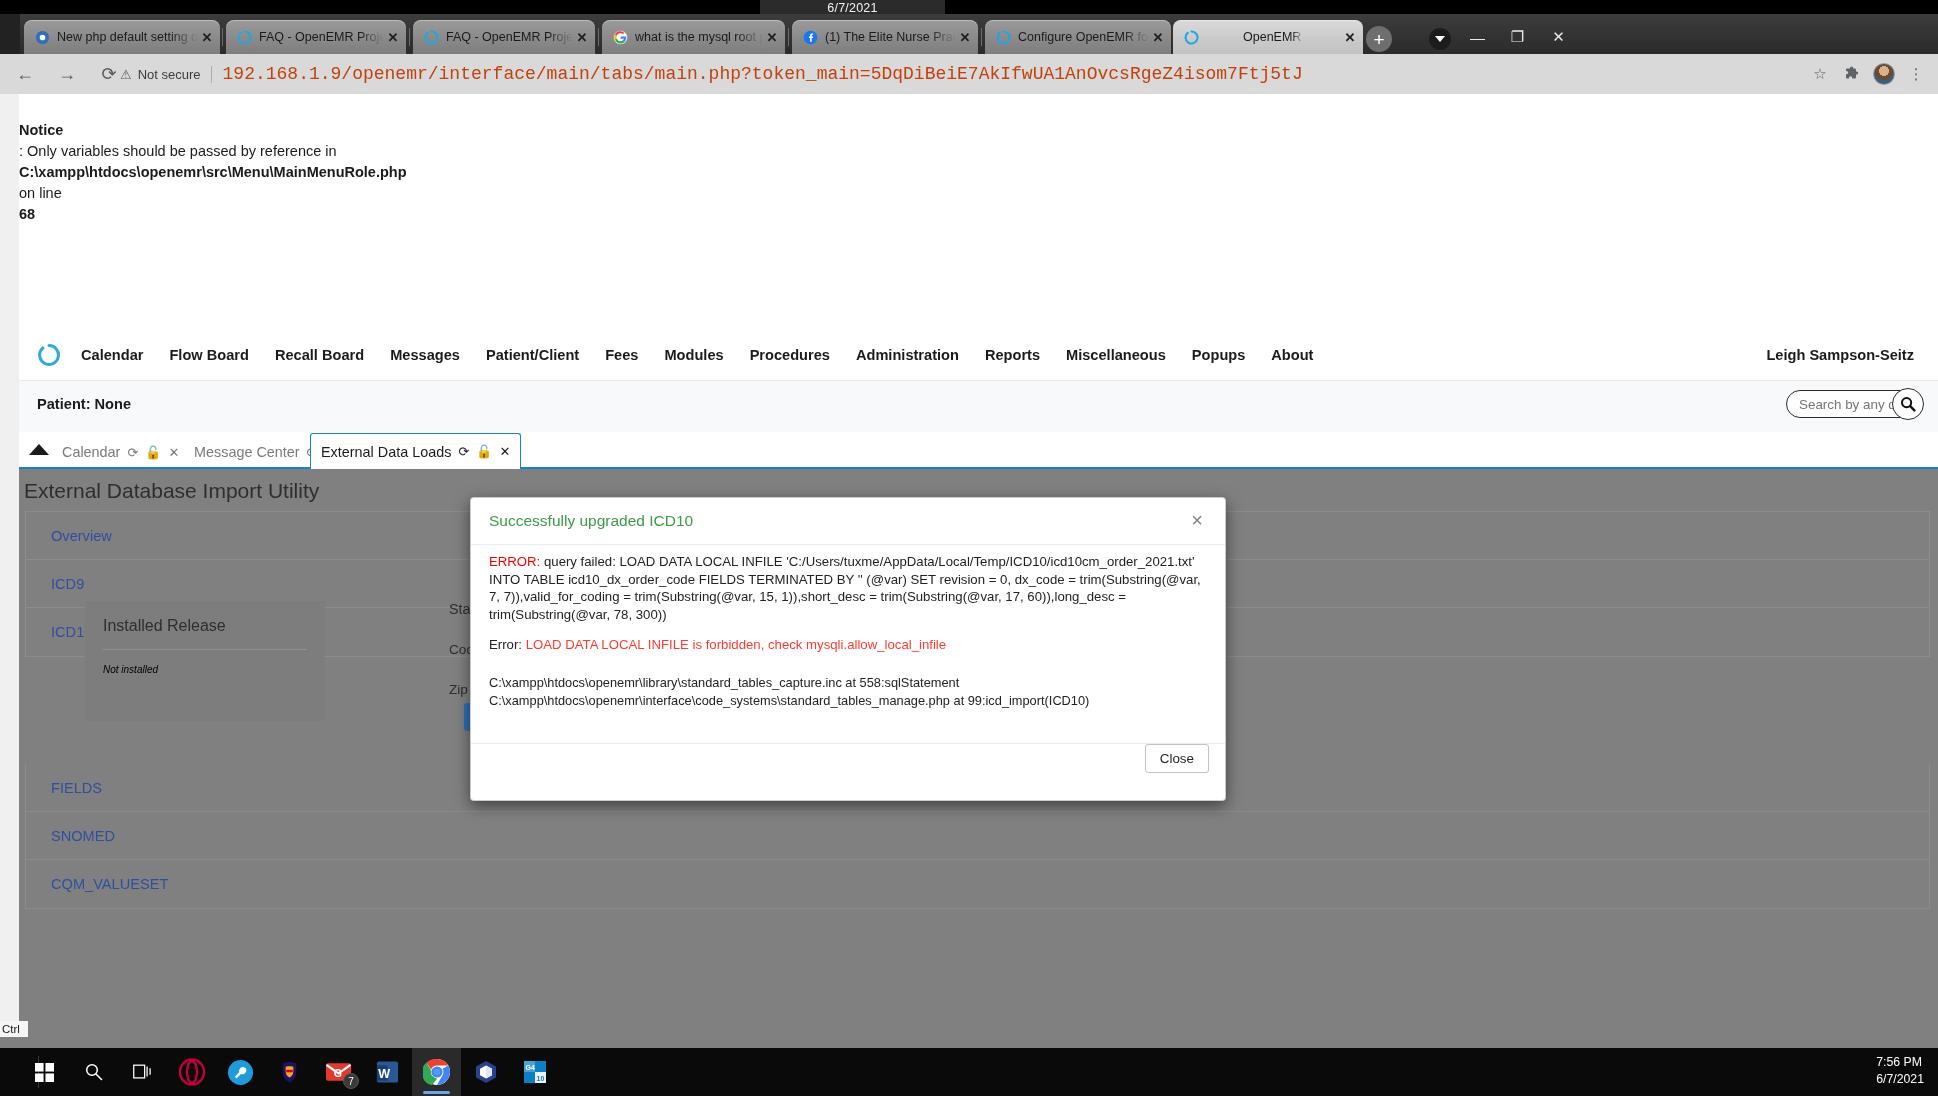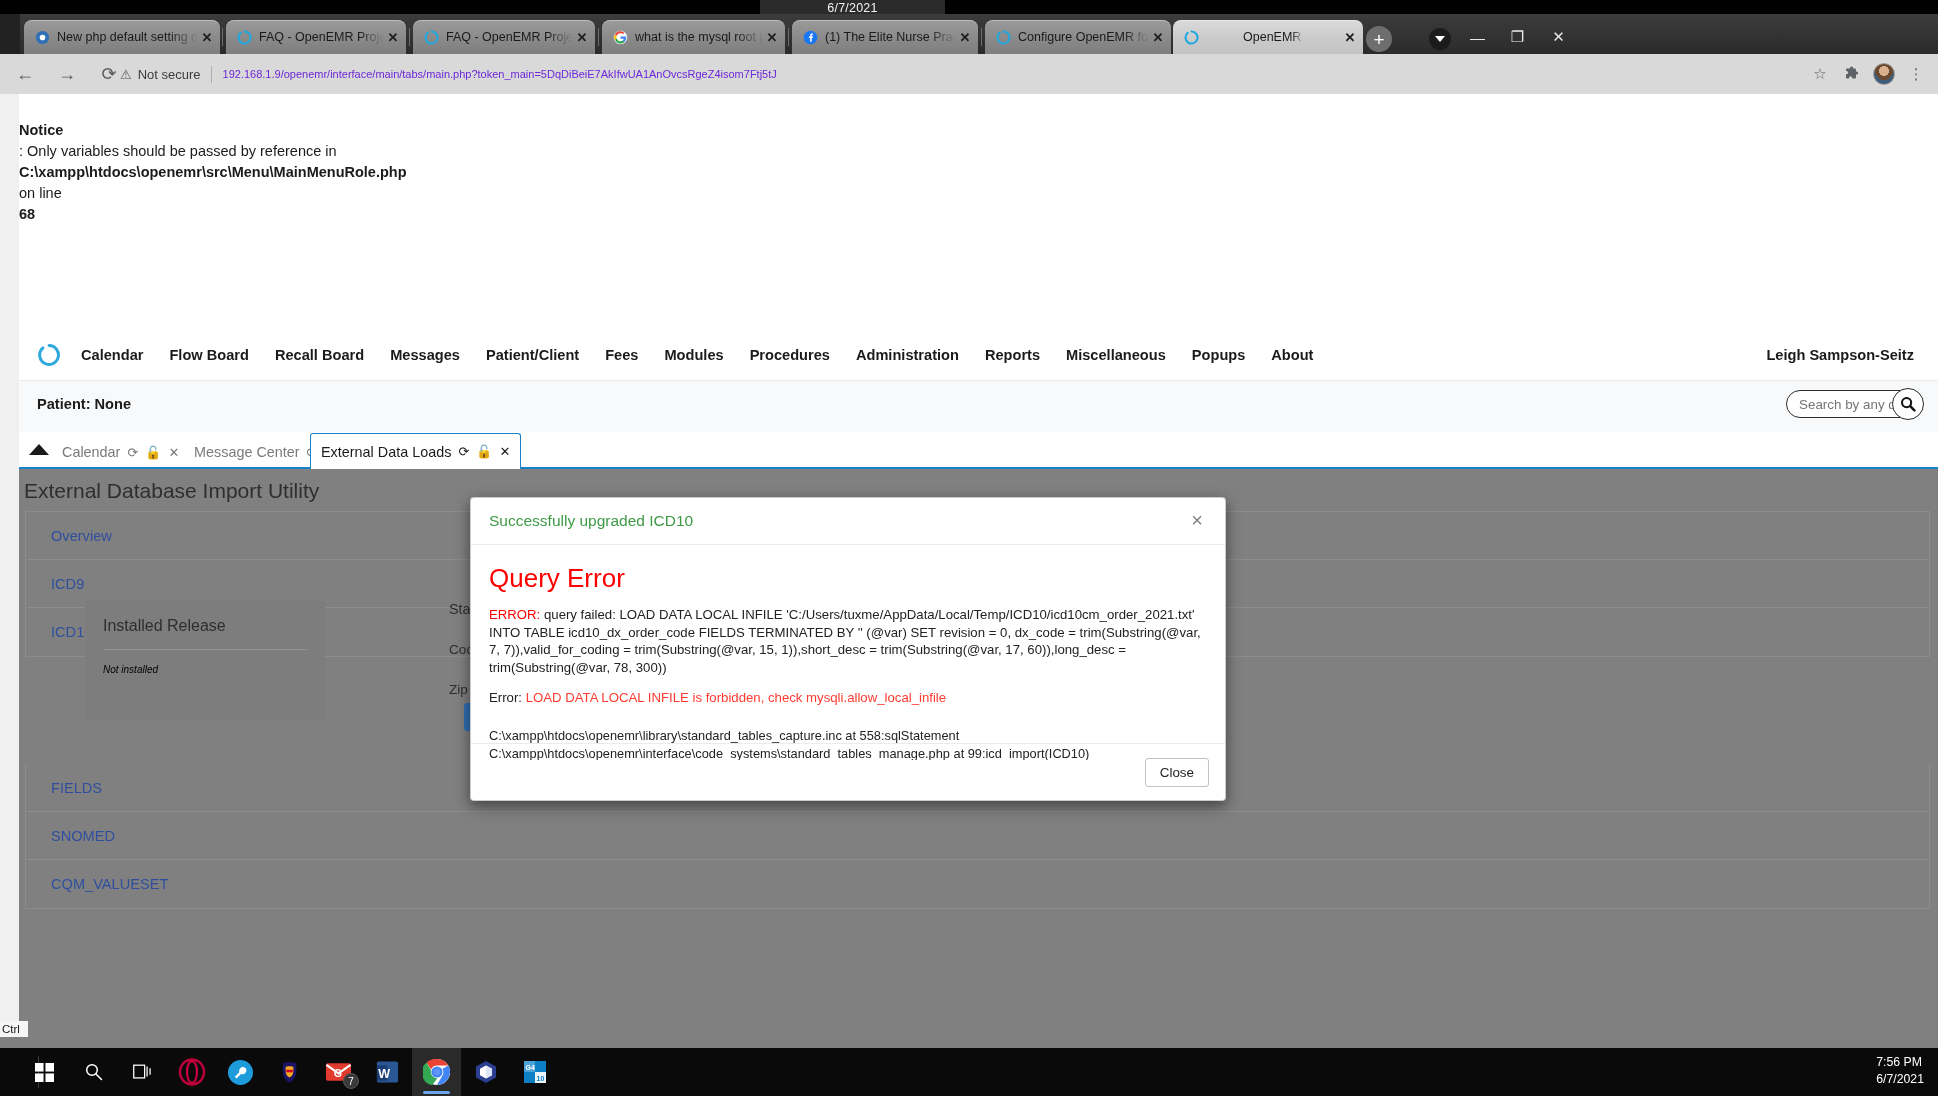--- a/index.html
+++ b/index.html
@@ -93,21 +93,21 @@
   }
   .nav-ico { width:34px; height:34px; margin-left:8px; display:flex;
     align-items:center; justify-content:center; color:#5a5a5a; font-size:18px; cursor:pointer;}
   .omnibox {
     position:absolute; left:120px; top:6px; width:1680px; height:28px;
     display:flex; align-items:center; font-size:13.5px; color:#222;
   }
   .warn-ico { color:#5a5a5a; font-size:13px; margin-right:6px; }
   .notsecure { color:#3c3c3c; font-size:13px; margin-right:10px; }
   .omni-div { width:1px; height:17px; background:#adadad; margin-right:11px; }
-  .urltext { color:#6d28d9; font-size:11px; white-space:nowrap; }
+  .urltext { color:#c2410c; font-size:18px; white-space:nowrap;font-family:Liberation Mono, monospace; }
   .omni-right { position:absolute; right:8px; top:46px; display:flex; align-items:center; gap:4px;}
   .oi { width:28px;height:28px; display:flex;align-items:center;justify-content:center;
         color:#5f6368; font-size:15px; cursor:pointer;}
   .avatar-pic { width:22px;height:22px;border-radius:50%;
      background: radial-gradient(circle at 50% 35%, #d9b08c 0 30%, #6b4a32 31% 55%, #3b5d7a 56% 100%);
      border:1px solid #9a9a9a; }
 
   
   .viewport {
     position:absolute; left:0; top:80px; width:1938px; height:941px;
@@ -218,21 +218,21 @@
   }
   .modal-body { padding:8px 18px 0 18px; height:215px; overflow:hidden; }
   .qerr { font-size:26px; color:#ff0000; margin:10px 0 12px 0; font-weight:400; }
   .errline { font-size:13.2px; color:#222; line-height:17.5px; margin:0 0 14px 0; }
   .errline .redtag { color:#ff0000; }
   .errline2 { font-size:13.2px; color:#222; margin:0 0 22px 0; }
   .errline2 .redtxt { color:#ff3b30; }
   .trace { font-size:12.8px; color:#222; line-height:17.5px; }
   .modal-foot {
     position:absolute; left:0; bottom:0; width:100%; height:57px;
-    border-top:1px solid #e9ecef; display:flex; align-items:center;
+    border-top:1px solid #e9ecef; display:flex; align-items:flex-start;
     justify-content:flex-end; padding-right:16px;
   }
   .btn-close {
     background:#fff; border:1px solid #bdc3c7; border-radius:3px;
     font-size:13.4px; color:#212529; padding:6px 14px; cursor:pointer;
     font-family:"Liberation Sans", sans-serif;
   }
 
   
   .ctrl-tip {
@@ -500,21 +500,20 @@
           </div>
         </div>
       </div>
 
       <div class="modal-dialog">
         <div class="modal-head">
           <span class="mtitle">Successfully upgraded ICD10</span>
           <button class="modal-x">×</button>
         </div>
         <div class="modal-body">
-          <div class="qerr">Query Error</div>
           <p class="errline"><span class="redtag">ERROR:</span><span> query failed: LOAD DATA LOCAL INFILE 'C:/Users/tuxme/AppData/Local/Temp/ICD10/icd10cm_order_2021.txt' INTO TABLE icd10_dx_order_code FIELDS TERMINATED BY '' (@var) SET revision = 0, dx_code = trim(Substring(@var, 7, 7)),valid_for_coding = trim(Substring(@var, 15, 1)),short_desc = trim(Substring(@var, 17, 60)),long_desc = trim(Substring(@var, 78, 300))</span></p>
           <p class="errline2"><span>Error: </span><span class="redtxt">LOAD DATA LOCAL INFILE is forbidden, check mysqli.allow_local_infile</span></p>
           <div class="trace">
             <div>C:\xampp\htdocs\openemr\library\standard_tables_capture.inc at 558:sqlStatement</div>
             <div>C:\xampp\htdocs\openemr\interface\code_systems\standard_tables_manage.php at 99:icd_import(ICD10)</div>
           </div>
         </div>
         <div class="modal-foot">
           <button class="btn-close">Close</button>
         </div>

